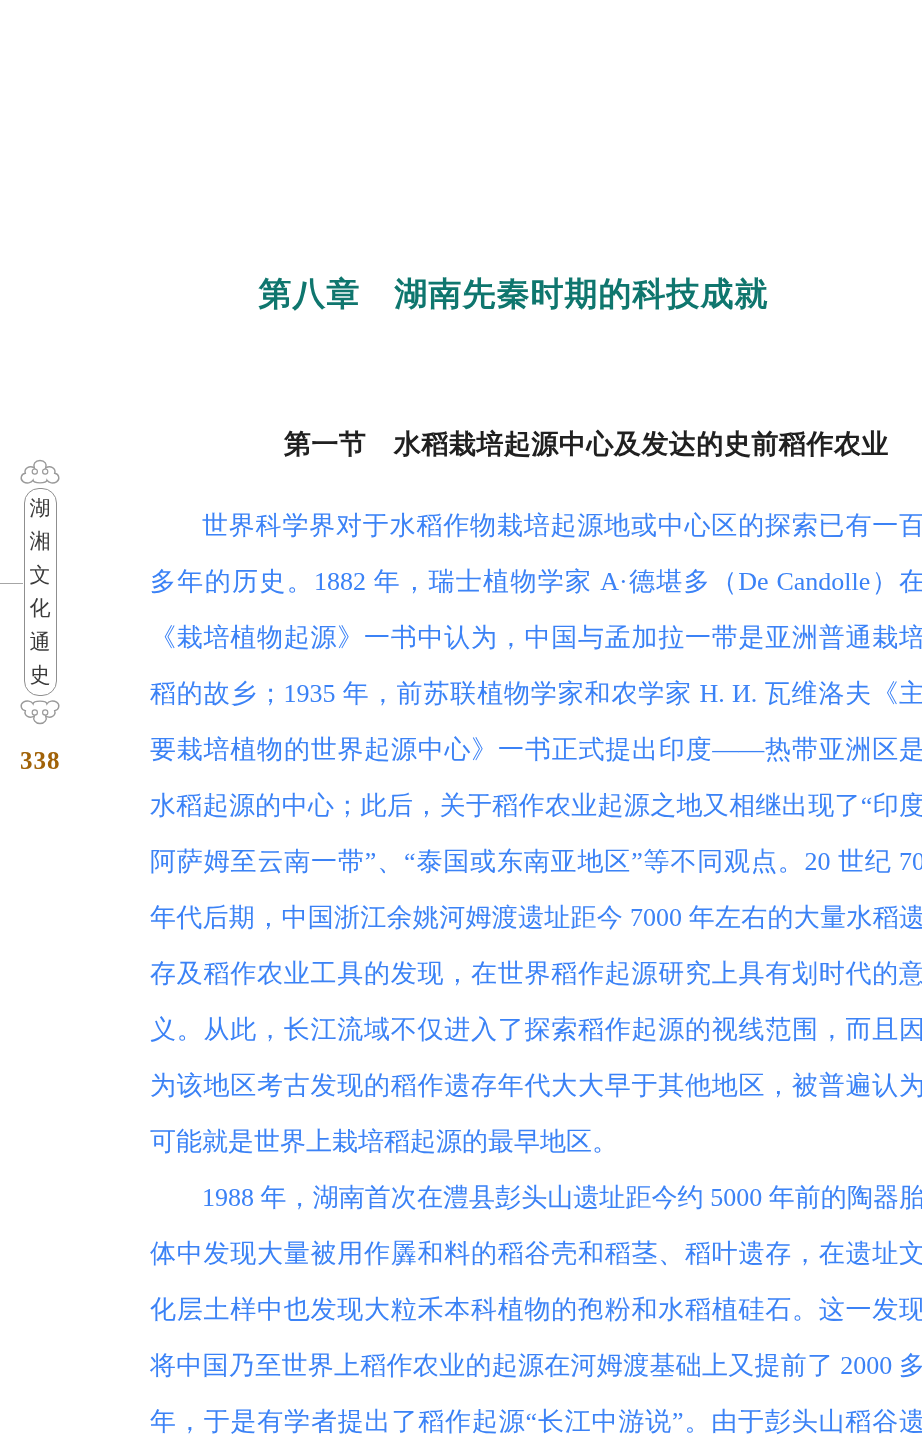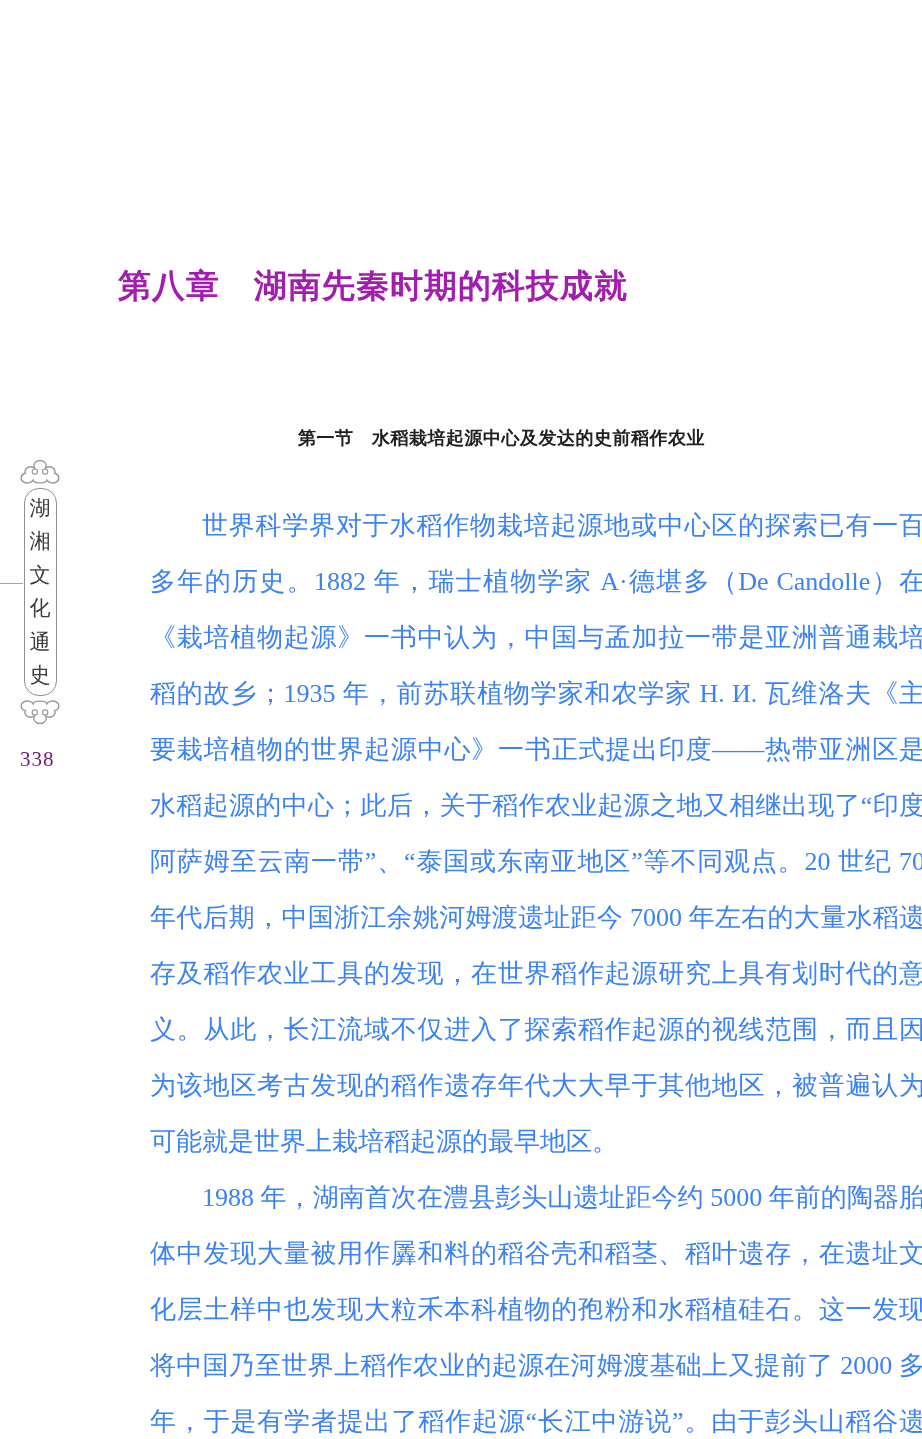--- a/index.html
+++ b/index.html
@@ -36,37 +36,37 @@
     position: relative; z-index: 1;
   }
   .spine-char {
     font-size: 21px; line-height: 1;
     color: #3b3b3b;
     font-family: "DejaVu Serif", "Liberation Serif", serif;
   }
 
   .page-number {
     position: absolute; left: 20px; top: 747px;
-    font-size: 21px; font-weight: 400; letter-spacing: 1px;
-    color: #701a75;
+    font-size: 25px; font-weight: 700; letter-spacing: 1px;
+    color: #a16207;
   }
 
   
   .content { position: absolute; left: 114px; top: 0; width: 775px; height: 1439px; }
   .chapter-title {
     position: absolute; top: 260px; left: 0; width: 100%;
-    margin: 4px; text-align: left;
+    margin: 12px; text-align: center;
     font-size: 33px; font-weight: 700; letter-spacing: 1px;
-    color: #a21caf; white-space: nowrap;
+    color: #0f766e; white-space: nowrap;
     font-family: "Liberation Serif", "DejaVu Serif", serif;
   }
   .section-title {
     position: absolute; top: 426px; left: 0; width: 100%;
-    margin: 0; text-align: center;
-    font-size: 18px; font-weight: 600; letter-spacing: 0.5px;
+    margin: 0; text-align: right;
+    font-size: 27px; font-weight: 600; letter-spacing: 0.5px;
     color: #202020; white-space: nowrap;
     font-family: "Liberation Sans", "DejaVu Sans", sans-serif;
   }
   .bodytext {
     position: absolute; top: 498px; left: 0; width: 775px;
     font-size: 26px; line-height: 56px;
     text-align: justify;
     color: #3b82f6;
     margin-left: 36px;
   }

